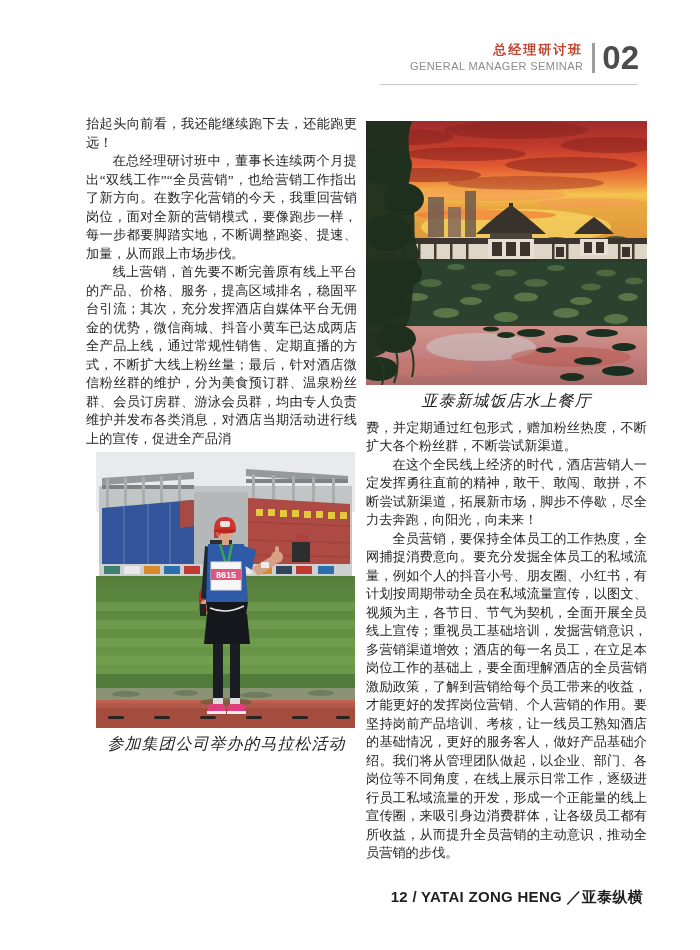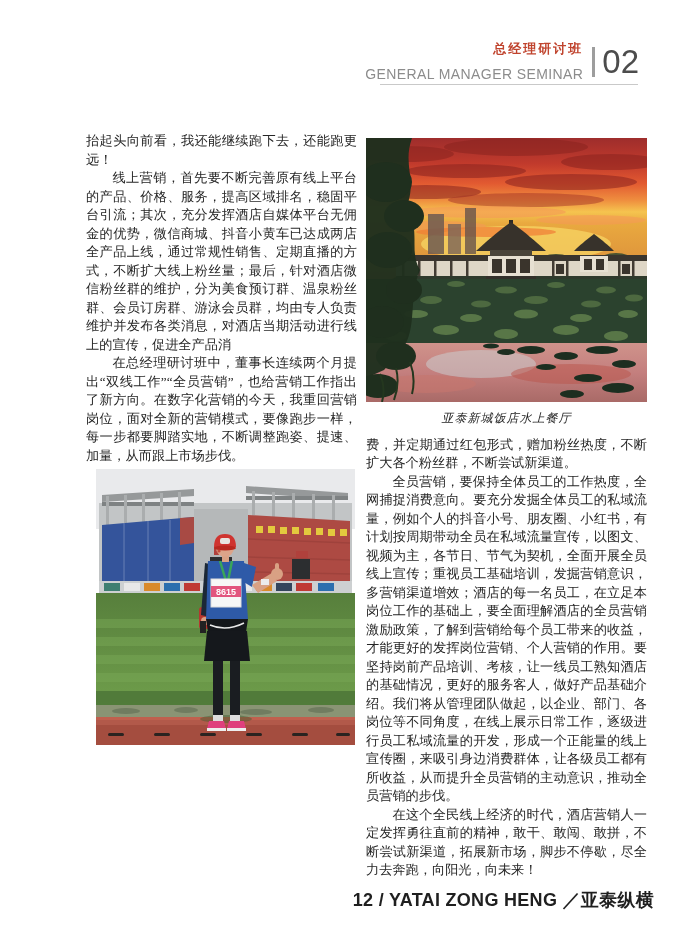--- a/index.html
+++ b/index.html
@@ -3,62 +3,62 @@
 <meta charset="utf-8">
 <style>
   html,body{margin:0;padding:0;background:#ffffff;}
   .page{position:relative;width:700px;height:950px;background:#ffffff;overflow:hidden;
         font-family:"Liberation Serif",serif;color:#262626;}
 
   
   .header{position:absolute;top:41px;right:61px;display:flex;align-items:center;}
   .header-titles{text-align:right;font-family:"Liberation Sans",sans-serif;}
   .title-cn{color:#c0442e;font-size:13px;font-weight:bold;letter-spacing:2px;line-height:15px;}
-  .title-en{color:#8c8c8c;font-size:14px;letter-spacing:0.4px;line-height:16px;margin-top:10px;}
+  .title-en{color:#8c8c8c;font-size:11px;letter-spacing:0.4px;line-height:16px;margin-top:1px;}
   .header-divider{width:3px;height:30px;background:#9d9d9d;margin:0 7px 0 9px;}
-  .page-num{font-size:33px;font-weight:normal;color:#4c4c4c;font-family:"Liberation Sans",sans-serif;line-height:1;}
+  .page-num{font-size:33px;font-weight:bold;color:#4c4c4c;font-family:"Liberation Sans",sans-serif;line-height:1;}
   .header-rule{position:absolute;top:84px;left:380px;width:258px;height:1px;background:#c9c9c9;}
 
   
-  .col{position:absolute;top:132px;font-size:13.2px;line-height:18.5px;text-align:justify;}
+  .col{position:absolute;top:115px;font-size:13.2px;line-height:18.5px;text-align:justify;}
   .col-left{left:86px;width:271px;}
   .col-right{left:366px;width:281px;}
   .col p{margin:0;text-indent:2em;}
   .col p.cont{text-indent:0;}
 
   figure{margin:0;}
   .fig-right{margin:6px 0 8px 0;}
   .fig-left{margin:4px 0 0 10px;}
-  figcaption{font-size:12px;text-align:center;font-style:italic;color:#1f1f1f;
+  figcaption{font-size:16px;text-align:center;font-style:italic;color:#1f1f1f;
              margin-top:7px;font-family:"DejaVu Serif",serif;letter-spacing:1px;}
   .photo{display:block;}
 
   
-  .footer{position:absolute;top:888px;right:46px;font-family:"Liberation Sans",sans-serif;
-          font-size:18px;font-weight:bold;color:#1f1f1f;letter-spacing:0.3px;}
+  .footer{position:absolute;top:888px;right:57px;font-family:"Liberation Sans",sans-serif;
+          font-size:15px;font-weight:bold;color:#1f1f1f;letter-spacing:0.3px;}
 </style>
 </head>
 <body>
 
 <div class="page">
 
   <div class="header">
     <div class="header-titles">
       <div class="title-cn">总经理研讨班</div>
       <div class="title-en">GENERAL MANAGER SEMINAR</div>
     </div>
     <div class="header-divider"></div>
     <div class="page-num">02</div>
   </div>
   <div class="header-rule"></div>
 
   <div class="col col-left">
     <p class="cont">抬起头向前看，我还能继续跑下去，还能跑更远！</p>
+    <p>在总经理研讨班中，董事长连续两个月提出“双线工作”“全员营销”，也给营销工作指出了新方向。在数字化营销的今天，我重回营销岗位，面对全新的营销模式，要像跑步一样，每一步都要脚踏实地，不断调整跑姿、提速、加量，从而跟上市场步伐。</p>
     <p>线上营销，首先要不断完善原有线上平台的产品、价格、服务，提高区域排名，稳固平台引流；其次，充分发挥酒店自媒体平台无佣金的优势，微信商城、抖音小黄车已达成两店全产品上线，通过常规性销售、定期直播的方式，不断扩大线上粉丝量；最后，针对酒店微信粉丝群的维护，分为美食预订群、温泉粉丝群、会员订房群、游泳会员群，均由专人负责维护并发布各类消息，对酒店当期活动进行线上的宣传，促进全产品消</p>
-    <p>在总经理研讨班中，董事长连续两个月提出“双线工作”“全员营销”，也给营销工作指出了新方向。在数字化营销的今天，我重回营销岗位，面对全新的营销模式，要像跑步一样，每一步都要脚踏实地，不断调整跑姿、提速、加量，从而跟上市场步伐。</p>
 
     <figure class="fig-left">
       <svg class="photo" width="259" height="276" viewBox="0 0 259 276">
         <defs>
           <linearGradient id="grassG" x1="0" y1="0" x2="0" y2="1">
             <stop offset="0" stop-color="#577f3c"></stop>
             <stop offset="1" stop-color="#6f9e4b"></stop>
           </linearGradient>
         </defs>
 
@@ -187,20 +187,21 @@
           <rect x="111" y="259" width="19" height="3" fill="#eeeeee"></rect>
           <rect x="131" y="259" width="19" height="3" fill="#eeeeee"></rect>
           <rect x="126" y="86" width="7" height="7" fill="#d9a184"></rect>
           <circle cx="129" cy="79" r="9" fill="#dca489"></circle>
           <path d="M118,78 Q118,65 129,65 Q140,65 140,78 Z" fill="#cf3430"></path>
           <rect x="124" y="69" width="10" height="6" rx="2" fill="#e8e4e0"></rect>
           <ellipse cx="129" cy="79" rx="11" ry="2.5" fill="#b8281f"></ellipse>
           <circle cx="123" cy="82" r="1.6" fill="#c44a3a"></circle>
         </g>
       </svg>
+      <figcaption>参加集团公司举办的马拉松活动</figcaption>
     </figure>
   </div>
 
   <div class="col col-right">
     <figure class="fig-right">
       <svg class="photo" width="281" height="264" viewBox="0 0 281 264">
         <defs>
           <linearGradient id="skyG" x1="0" y1="0" x2="0" y2="1">
             <stop offset="0" stop-color="#9e2d2c"></stop>
             <stop offset="0.18" stop-color="#c13a2c"></stop>
@@ -327,19 +328,19 @@
             <ellipse cx="38" cy="152" rx="18" ry="14"></ellipse>
           <ellipse cx="16" cy="184" rx="22" ry="16"></ellipse>
             <ellipse cx="30" cy="218" rx="20" ry="14"></ellipse>
           <ellipse cx="12" cy="248" rx="20" ry="12"></ellipse>
           <path d="M30,230 Q34,246 28,262 M14,236 Q20,250 16,264 M44,224 Q50,240 46,256" stroke="#24371f" stroke-width="2" fill="none"></path>
         </g>
       </svg>
       <figcaption>亚泰新城饭店水上餐厅</figcaption>
     </figure>
     <p class="cont">费，并定期通过红包形式，赠加粉丝热度，不断扩大各个粉丝群，不断尝试新渠道。</p>
+    <p>在这个全民线上经济的时代，酒店营销人一定发挥勇往直前的精神，敢干、敢闯、敢拼，不断尝试新渠道，拓展新市场，脚步不停歇，尽全力去奔跑，向阳光，向未来！</p>
     <p>全员营销，要保持全体员工的工作热度，全网捕捉消费意向。要充分发掘全体员工的私域流量，例如个人的抖音小号、朋友圈、小红书，有计划按周期带动全员在私域流量宣传，以图文、视频为主，各节日、节气为契机，全面开展全员线上宣传；重视员工基础培训，发掘营销意识，多营销渠道增效；酒店的每一名员工，在立足本岗位工作的基础上，要全面理解酒店的全员营销激励政策，了解到营销给每个员工带来的收益，才能更好的发挥岗位营销、个人营销的作用。要坚持岗前产品培训、考核，让一线员工熟知酒店的基础情况，更好的服务客人，做好产品基础介绍。我们将从管理团队做起，以企业、部门、各岗位等不同角度，在线上展示日常工作，逐级进行员工私域流量的开发，形成一个正能量的线上宣传圈，来吸引身边消费群体，让各级员工都有所收益，从而提升全员营销的主动意识，推动全员营销的步伐。</p>
-    <p>在这个全民线上经济的时代，酒店营销人一定发挥勇往直前的精神，敢干、敢闯、敢拼，不断尝试新渠道，拓展新市场，脚步不停歇，尽全力去奔跑，向阳光，向未来！</p>
   </div>
 
   <div class="footer">12 / YATAI ZONG HENG ／亚泰纵横</div>
 
 </div>
 
 </body></html>

